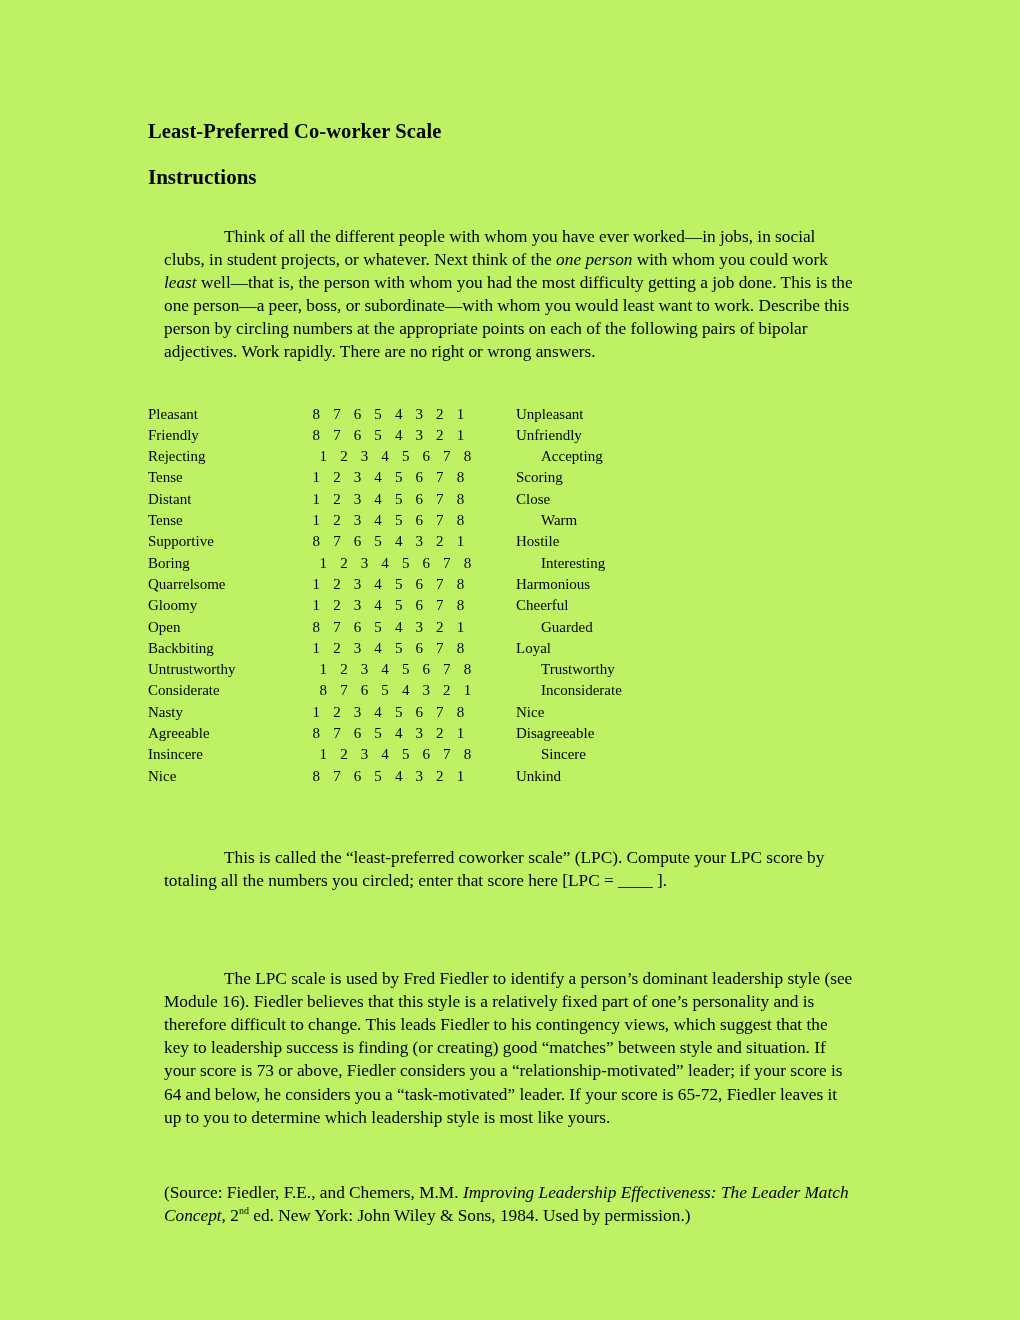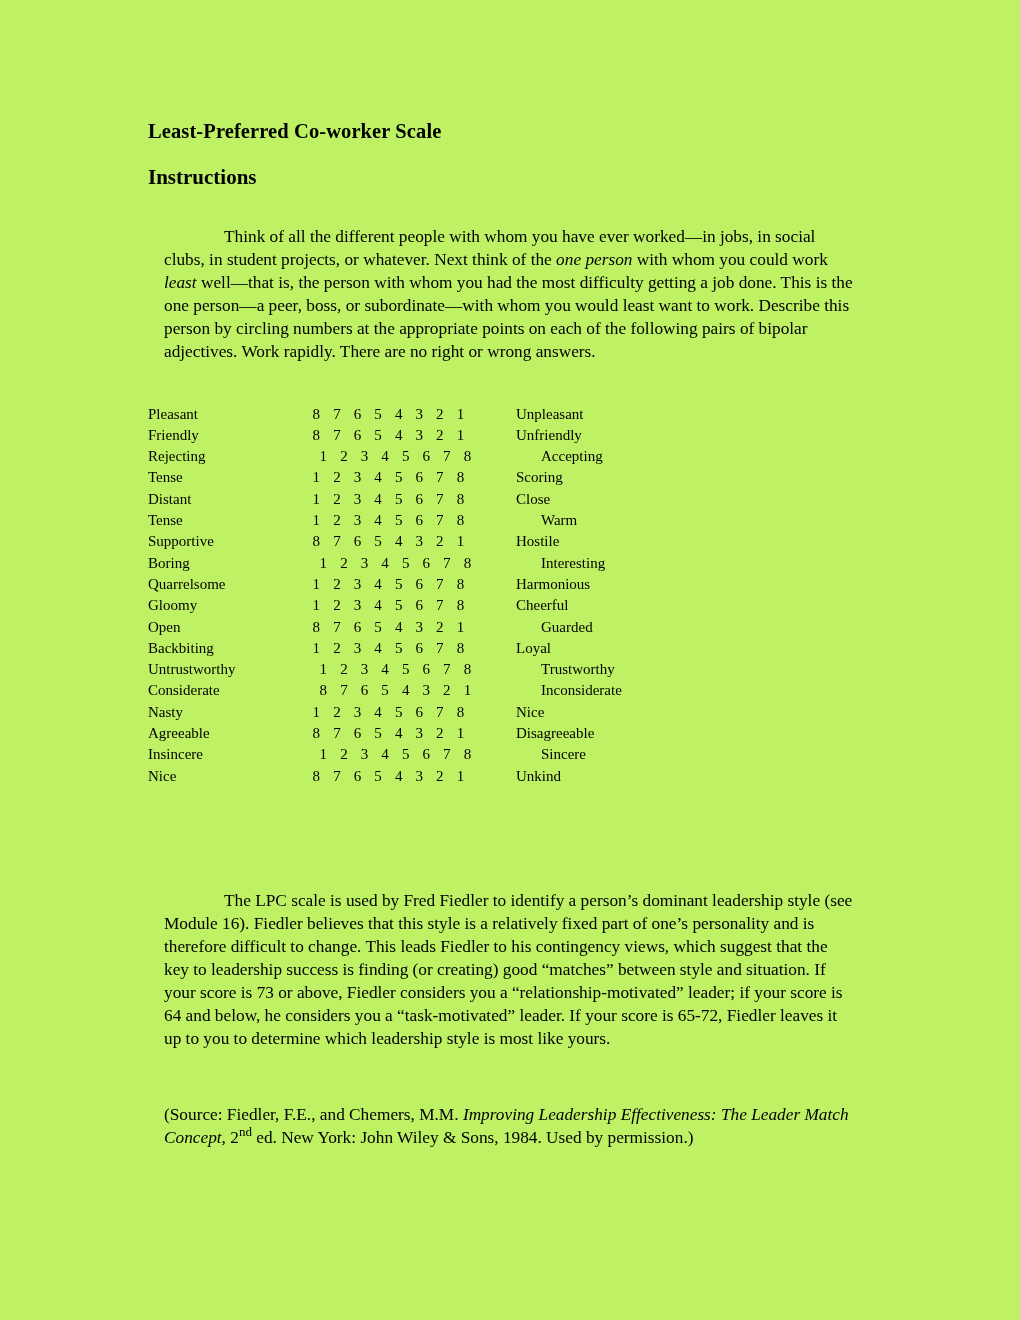--- a/index.html
+++ b/index.html
@@ -90,21 +90,21 @@
   }
   .scale-row .right-label {
     position: absolute;
     left: 368px;
     top: 0;
   }
   .scale-row.nudge-numbers .numbers { left: 165px; }
   .scale-row.nudge-right-label .right-label { left: 393px; }
 
   .superscript {
-    font-size: 13px;
+    font-size: 10px;
     vertical-align: super;
     line-height: 0;
   }
   i, .ital { font-style: italic; }
 </style>
 </head>
 <body>
 
 <div class="page">
   <div class="content">
@@ -212,20 +212,21 @@
           <span class="numbers"><span class="num">8</span><span class="num">7</span><span class="num">6</span><span class="num">5</span><span class="num">4</span><span class="num">3</span><span class="num">2</span><span class="num">1</span></span>
           <span class="right-label">Unkind</span>
         </div>
       </div>
 
     <div class="sp-scale-to-score"></div>
 
 
     <div class="sp-score-to-par"></div>
 
+    <p class="body-par indented">This is called the “least-preferred coworker scale” (LPC). Compute your LPC score by totaling all the numbers you circled; enter that score here [LPC = ____ ].</p>
 
     <div class="sp-par-to-interp"></div>
 
 
     <div class="sp-interp-to-par"></div>
 
     <p class="body-par indented">The LPC scale is used by Fred Fiedler to identify a person’s dominant leadership style (see Module 16). Fiedler believes that this style is a relatively fixed part of one’s personality and is therefore difficult to change. This leads Fiedler to his contingency views, which suggest that the key to leadership success is finding (or creating) good “matches” between style and situation. If your score is 73 or above, Fiedler considers you a “relationship-motivated” leader; if your score is 64 and below, he considers you a “task-motivated” leader. If your score is 65-72, Fiedler leaves it up to you to determine which leadership style is most like yours.</p>
 
     <div class="sp-par-to-source"></div>
 

